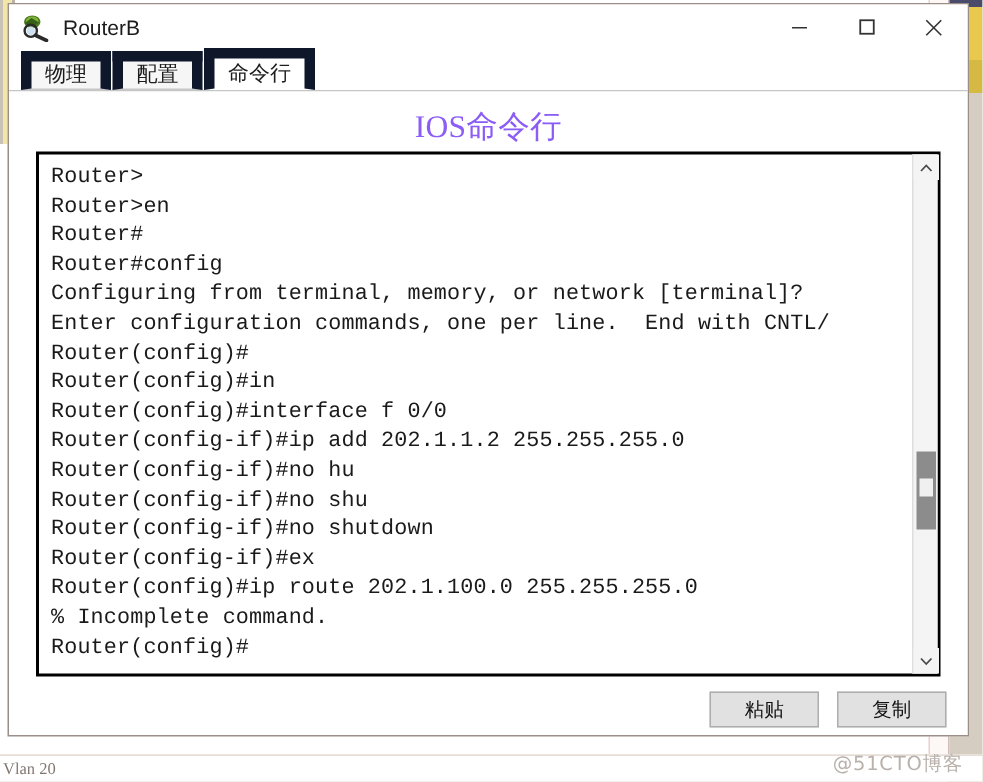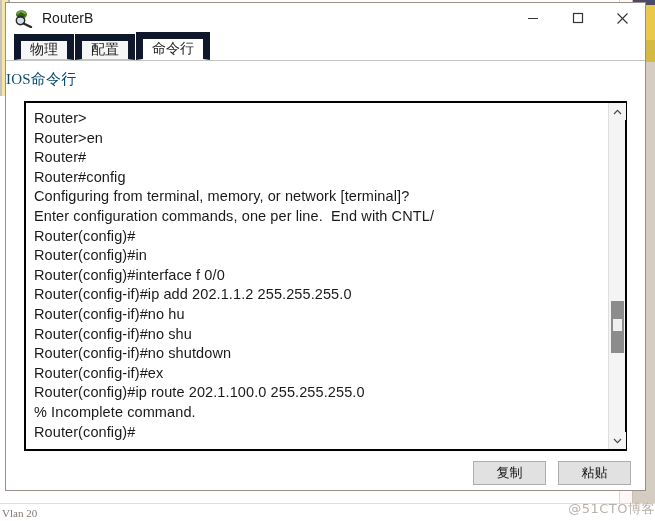--- a/index.html
+++ b/index.html
@@ -77,21 +77,21 @@
     position: absolute;
     left: 2px; bottom: 2px;
     font-family: "Liberation Serif", serif;
     font-size: 11px;
     color: #6d5f5a;
     white-space: nowrap;
     opacity: .85;
   }
   #watermark {
     position: absolute;
-    right: 0; bottom: 3px;
+    right: 13px; bottom: 3px;
     font-family: "DejaVu Sans", sans-serif;
     font-size: 13px;
     color: #b9b1ab;
     letter-spacing: .5px;
     white-space: nowrap;
   }
 
   
   #window {
     position: absolute;
@@ -178,23 +178,24 @@
     margin-top: 20px;
   }
 
   
   #content {
     flex: 1 1 auto;
     background: #ffffff;
     position: relative;
   }
   #ios-heading {
+    text-align: center;
     font-family: "Liberation Serif", serif;
-    font-size: 15px;
-    color: #0c4a6e;
+    font-size: 21px;
+    color: #8b5cf6;
     padding-top: 9px;
     letter-spacing: .2px;
   }
 
   
   #terminal-wrap {
     position: absolute;
     left: 18px;
     top: 40px;
     right: 18px;
@@ -202,21 +203,21 @@
     border: 2px solid #000000;
     background: #ffffff;
     box-sizing: border-box;
     display: flex;
   }
   #terminal-text {
     flex: 1 1 auto;
     overflow: hidden;
     padding: 6px 0 0 8px;
     box-sizing: border-box;
-    font-family: Liberation Sans, sans-serif;
+    font-family: Liberation Mono, monospace;
     font-size: 14.5px;
     line-height: 19.6px;
     color: #1a1a1a;
     white-space: pre;
     letter-spacing: .1px;
   }
   #terminal-text div { height: 19.6px; }
 
   
   #terminal-scrollbar {
@@ -357,21 +358,21 @@
         <div class="sb-arrow" id="sb-arrow-down">
           <svg width="9" height="6" viewBox="0 0 9 6">
             <polyline points="1,1 4.5,4.7 8,1" fill="none" stroke="#4a4a4a" stroke-width="1.2"></polyline>
           </svg>
         </div>
       </div>
     </div>
 
     <div id="btn-row">
       <div class="dlg-btn">
+        <span>粘贴</span>
+      </div>
+      <div class="dlg-btn">
         <span>复制</span>
-      </div>
-      <div class="dlg-btn">
-        <span>粘贴</span>
       </div>
     </div>
 
   </div>
 </div>
 
 </body></html>

